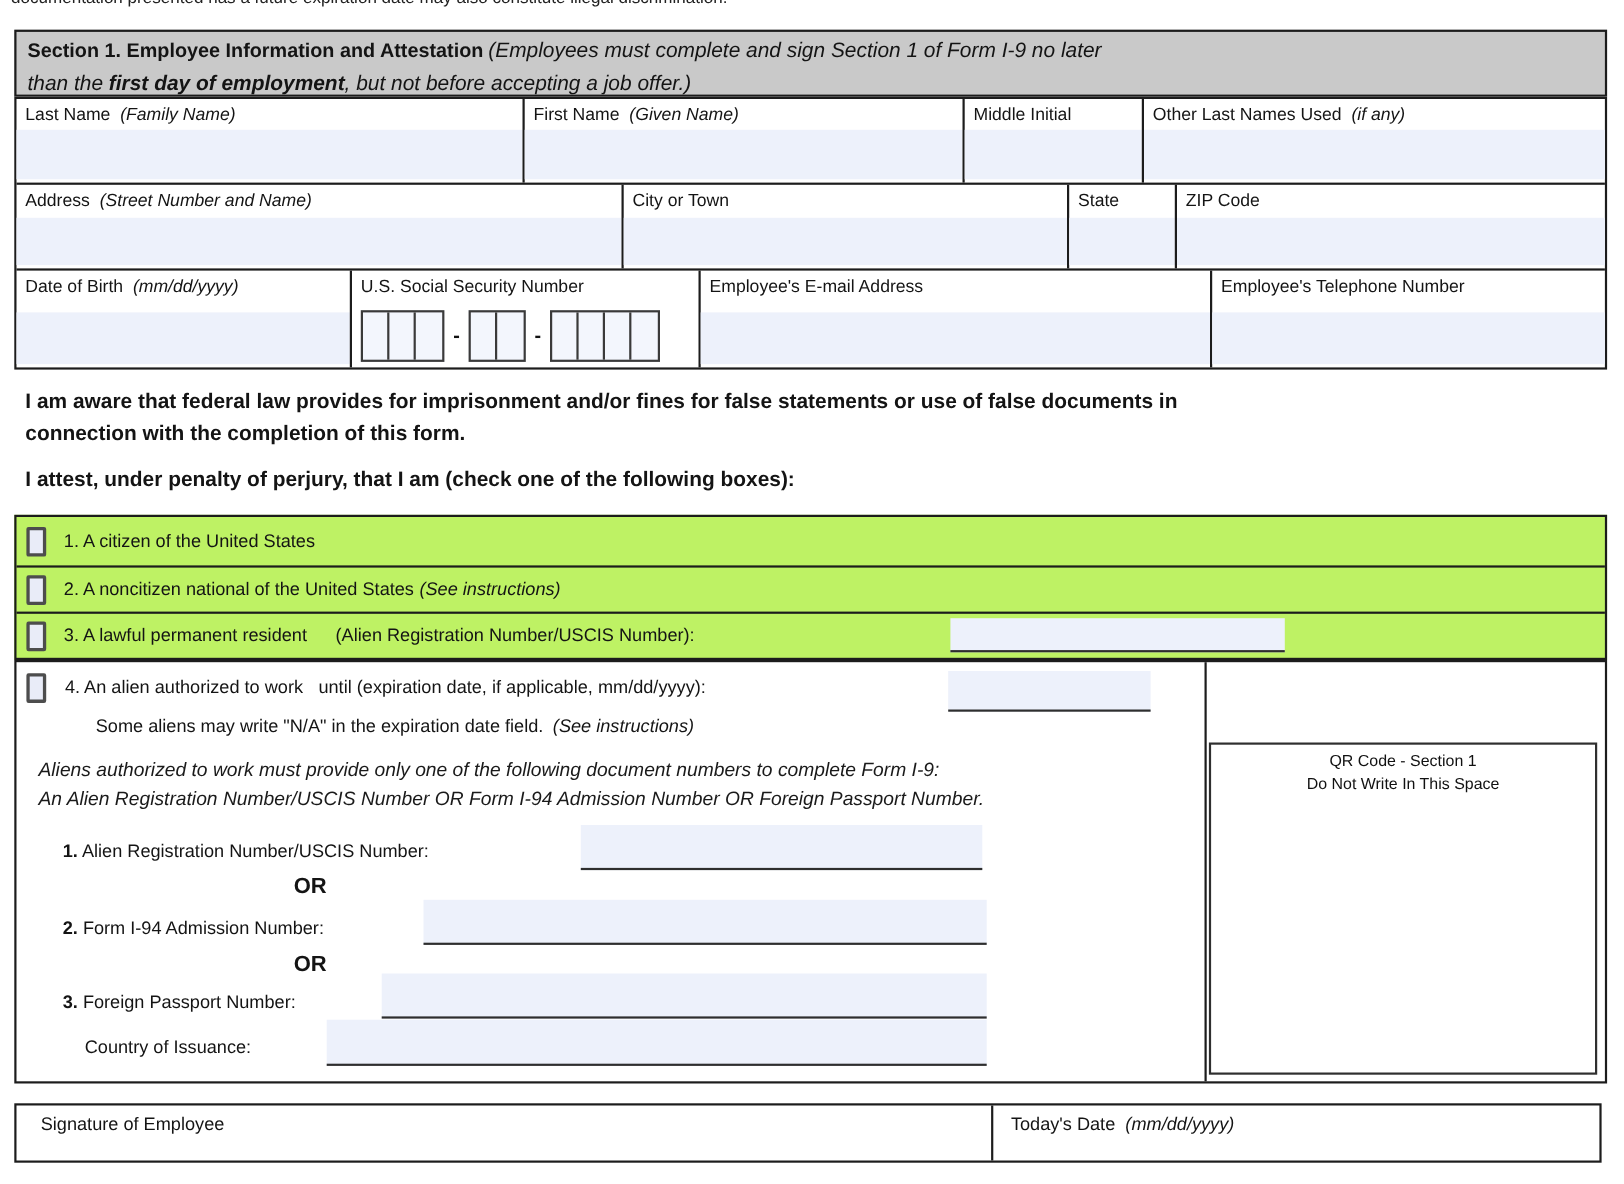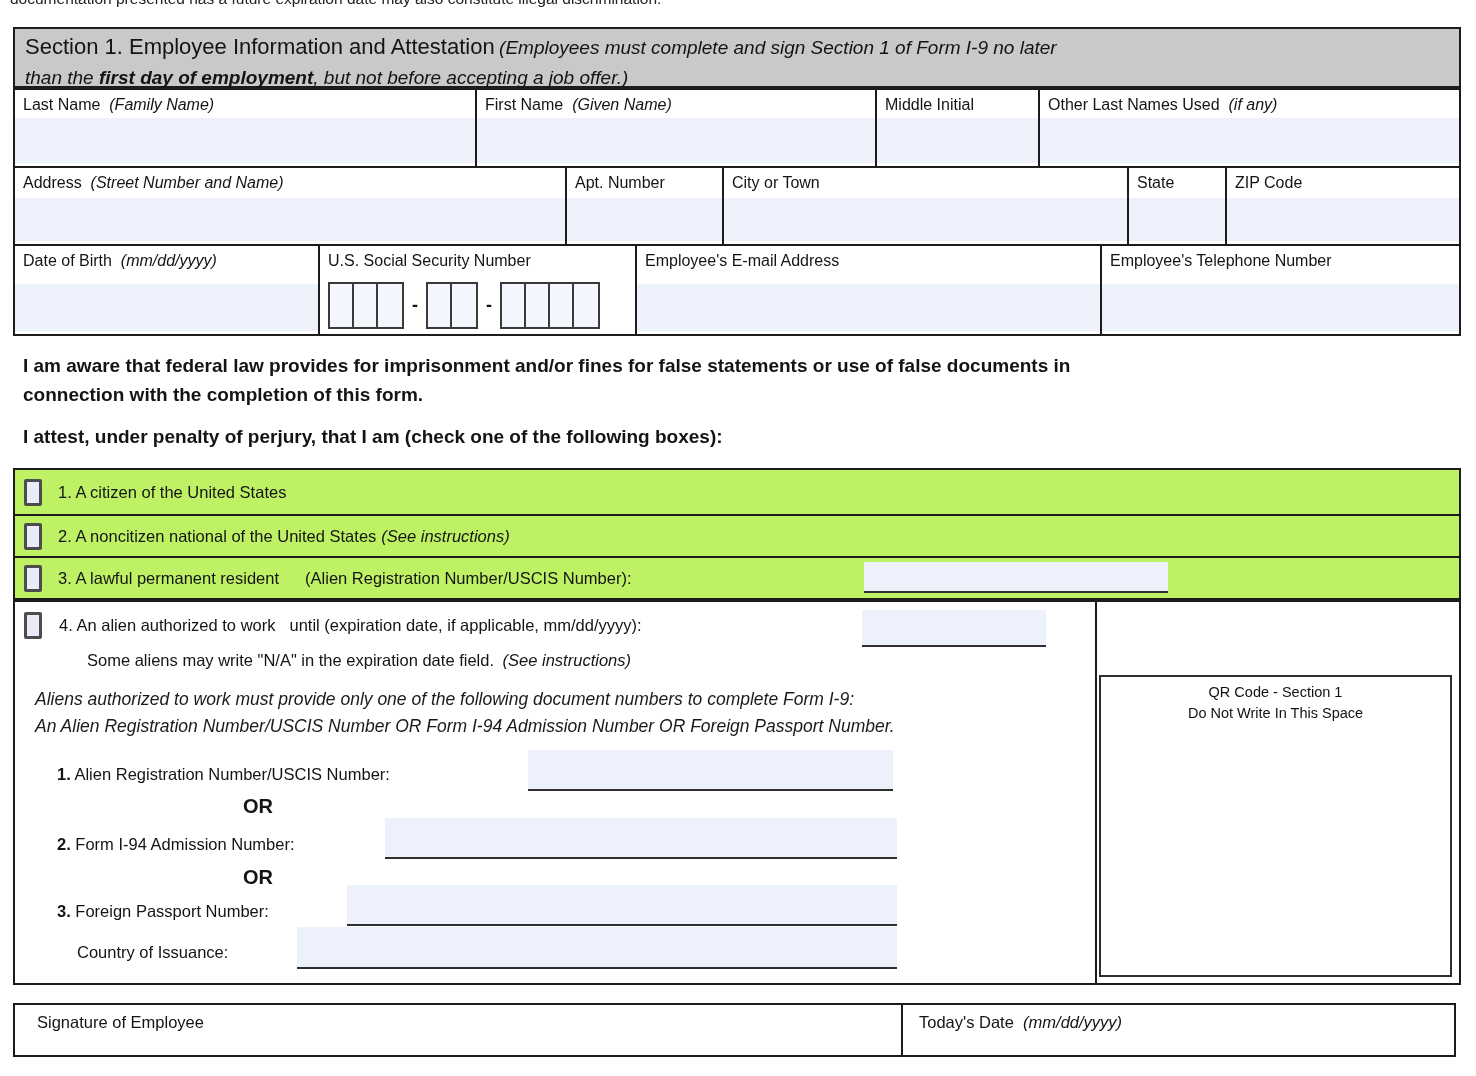--- a/index.html
+++ b/index.html
@@ -13,21 +13,21 @@
 
   
   #top-clip { position: absolute; left: 10px; top: 0; height: 9px; width: 1000px; overflow: hidden; }
   #top-clip > div { margin-top: -10px; font-size: 15.5px; color: #222; white-space: nowrap; }
 
   
   #sec-header {
     position: absolute; left: 13px; top: 27px; width: 1448px; height: 61px;
     background: #c9c9c9; border: 2px solid #1c1c1c; padding: 3px 10px 0; line-height: 29px;
   }
-  .hdr-title { font-weight: normal; font-size: 22px; }
+  .hdr-title { font-weight: bold; font-size: 18px; }
   .hdr-note  { font-style: italic; font-size: 19px; }
   .hdr-note b { font-weight: bold; }
 
   
   #grid { position: absolute; left: 13px; top: 88px; width: 1448px; border: 2px solid #1c1c1c; background: #fff; }
   .grow { display: flex; }
   .grow + .grow { border-top: 2px solid #1c1c1c; }
   .gcell { position: relative; padding: 6px 8px 0; font-size: 16px; flex: none; }
   .gcell + .gcell { border-left: 2px solid #1c1c1c; }
   .gcell .hint { font-style: italic; text-align: center; }
@@ -66,21 +66,21 @@
   #box4 .vdiv { position: absolute; left: 1080px; top: 0; bottom: 0; width: 2px; background: #1c1c1c; }
   #cb4 { position: absolute; left: 9px; top: 10px; }
   #opt4-label { position: absolute; left: 44px; top: 14px; font-size: 16.5px; }
   #opt4-label .suffix { margin-left: 14px; text-align: right; }
   #exp-input { position: absolute; left: 847px; top: 8px; width: 184px; height: 37px; background: #edf1fb; border-bottom: 2px solid #2e2e2e; }
   #na-note { position: absolute; left: 72px; top: 49px; font-size: 16.5px; }
   #na-note .opt-hint { margin-left: 4px; }
   #docs-intro { position: absolute; left: 20px; top: 84px; font-size: 17.5px; font-style: italic; line-height: 27px; color: #1a1a1a; }
   .doc-label { position: absolute; font-size: 16.5px; }
   .doc-label b { font-weight: bold; }
-  .or-label { position: absolute; font-size: 20px; font-weight: bold; }
+  .or-label { position: absolute; font-size: 20px; font-weight: bold; margin-left: 24px; }
   .field { position: absolute; background: #edf1fb; border-bottom: 2px solid #2e2e2e; }
   #doc1-label { left: 42px; top: 163px; }
   #doc1-input { left: 513px; top: 148px; width: 365px; height: 41px; }
   #or1 { left: 228px; top: 193px; }
   #doc2-label { left: 42px; top: 233px; }
   #doc2-input { left: 370px; top: 216px; width: 512px; height: 41px; }
   #or2 { left: 228px; top: 264px; }
   #doc3-label { left: 42px; top: 300px; }
   #doc3-input { left: 332px; top: 283px; width: 550px; height: 41px; }
   #country-label { left: 62px; top: 341px; }
@@ -133,24 +133,20 @@
       <span class="hint">&nbsp;</span><span class="hint">(if any)</span>
       <div class="fill"></div>
     </div>
   </div>
   <div class="grow r2">
     <div class="gcell" style="width:550px">
       <span>Address</span>
       <span class="hint">&nbsp;</span><span class="hint">(Street Number and Name)</span>
       <div class="fill"></div>
     </div>
-    <div class="gcell" style="width:157px">
-      <span>Apt. Number</span>
-      <div class="fill"></div>
-    </div>
     <div class="gcell" style="width:405px">
       <span>City or Town</span>
       <div class="fill"></div>
     </div>
     <div class="gcell" style="width:98px">
       <span>State</span>
       <div class="fill"></div>
     </div>
     <div class="gcell last">
       <span>ZIP Code</span>

